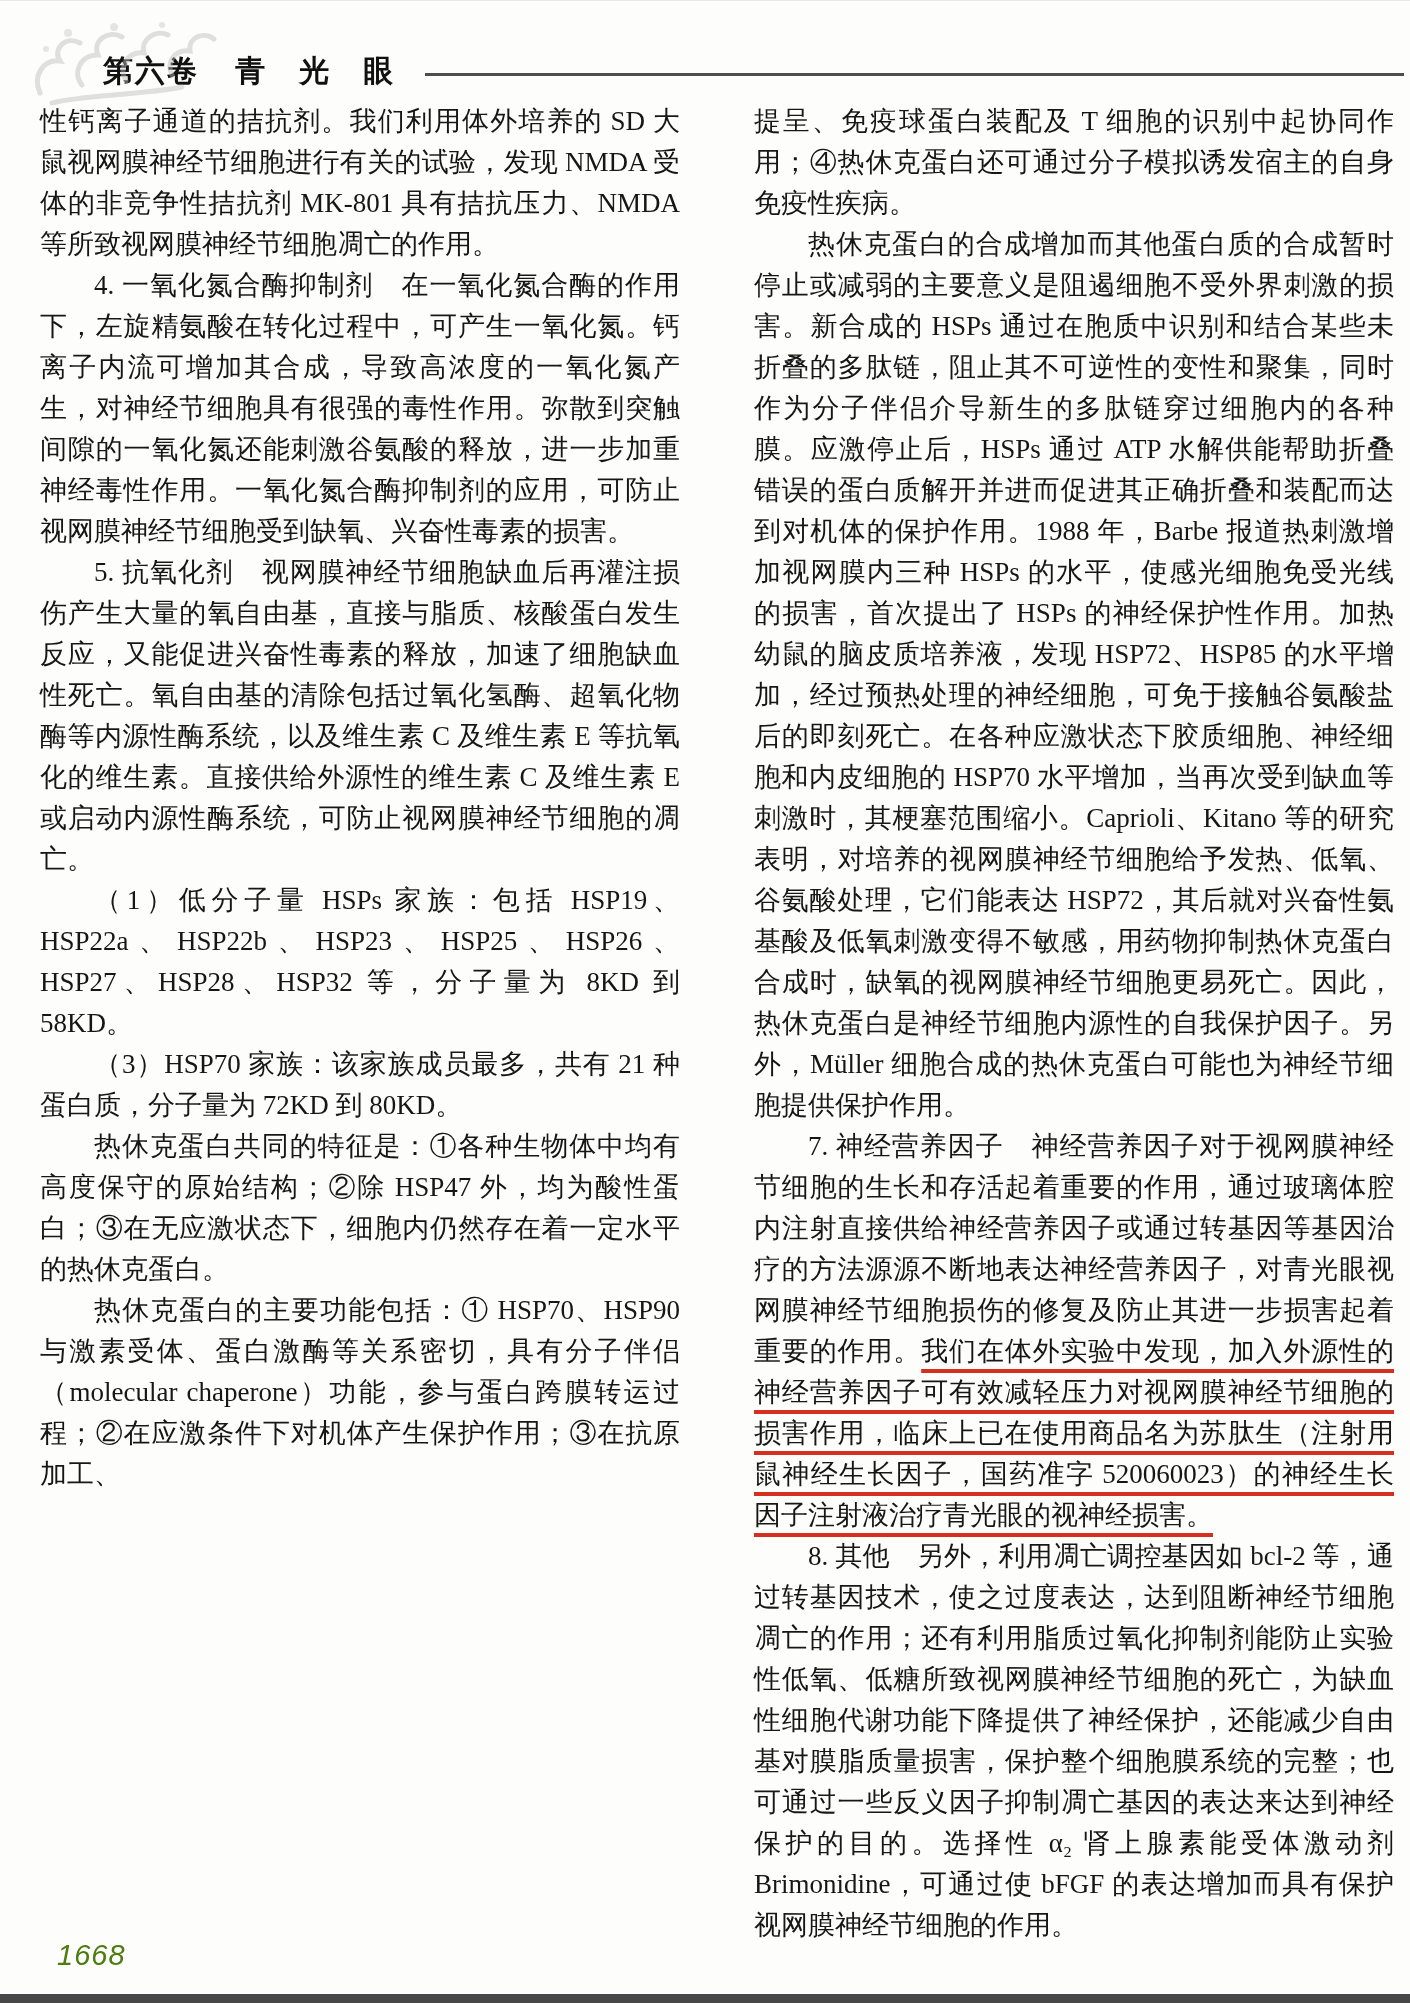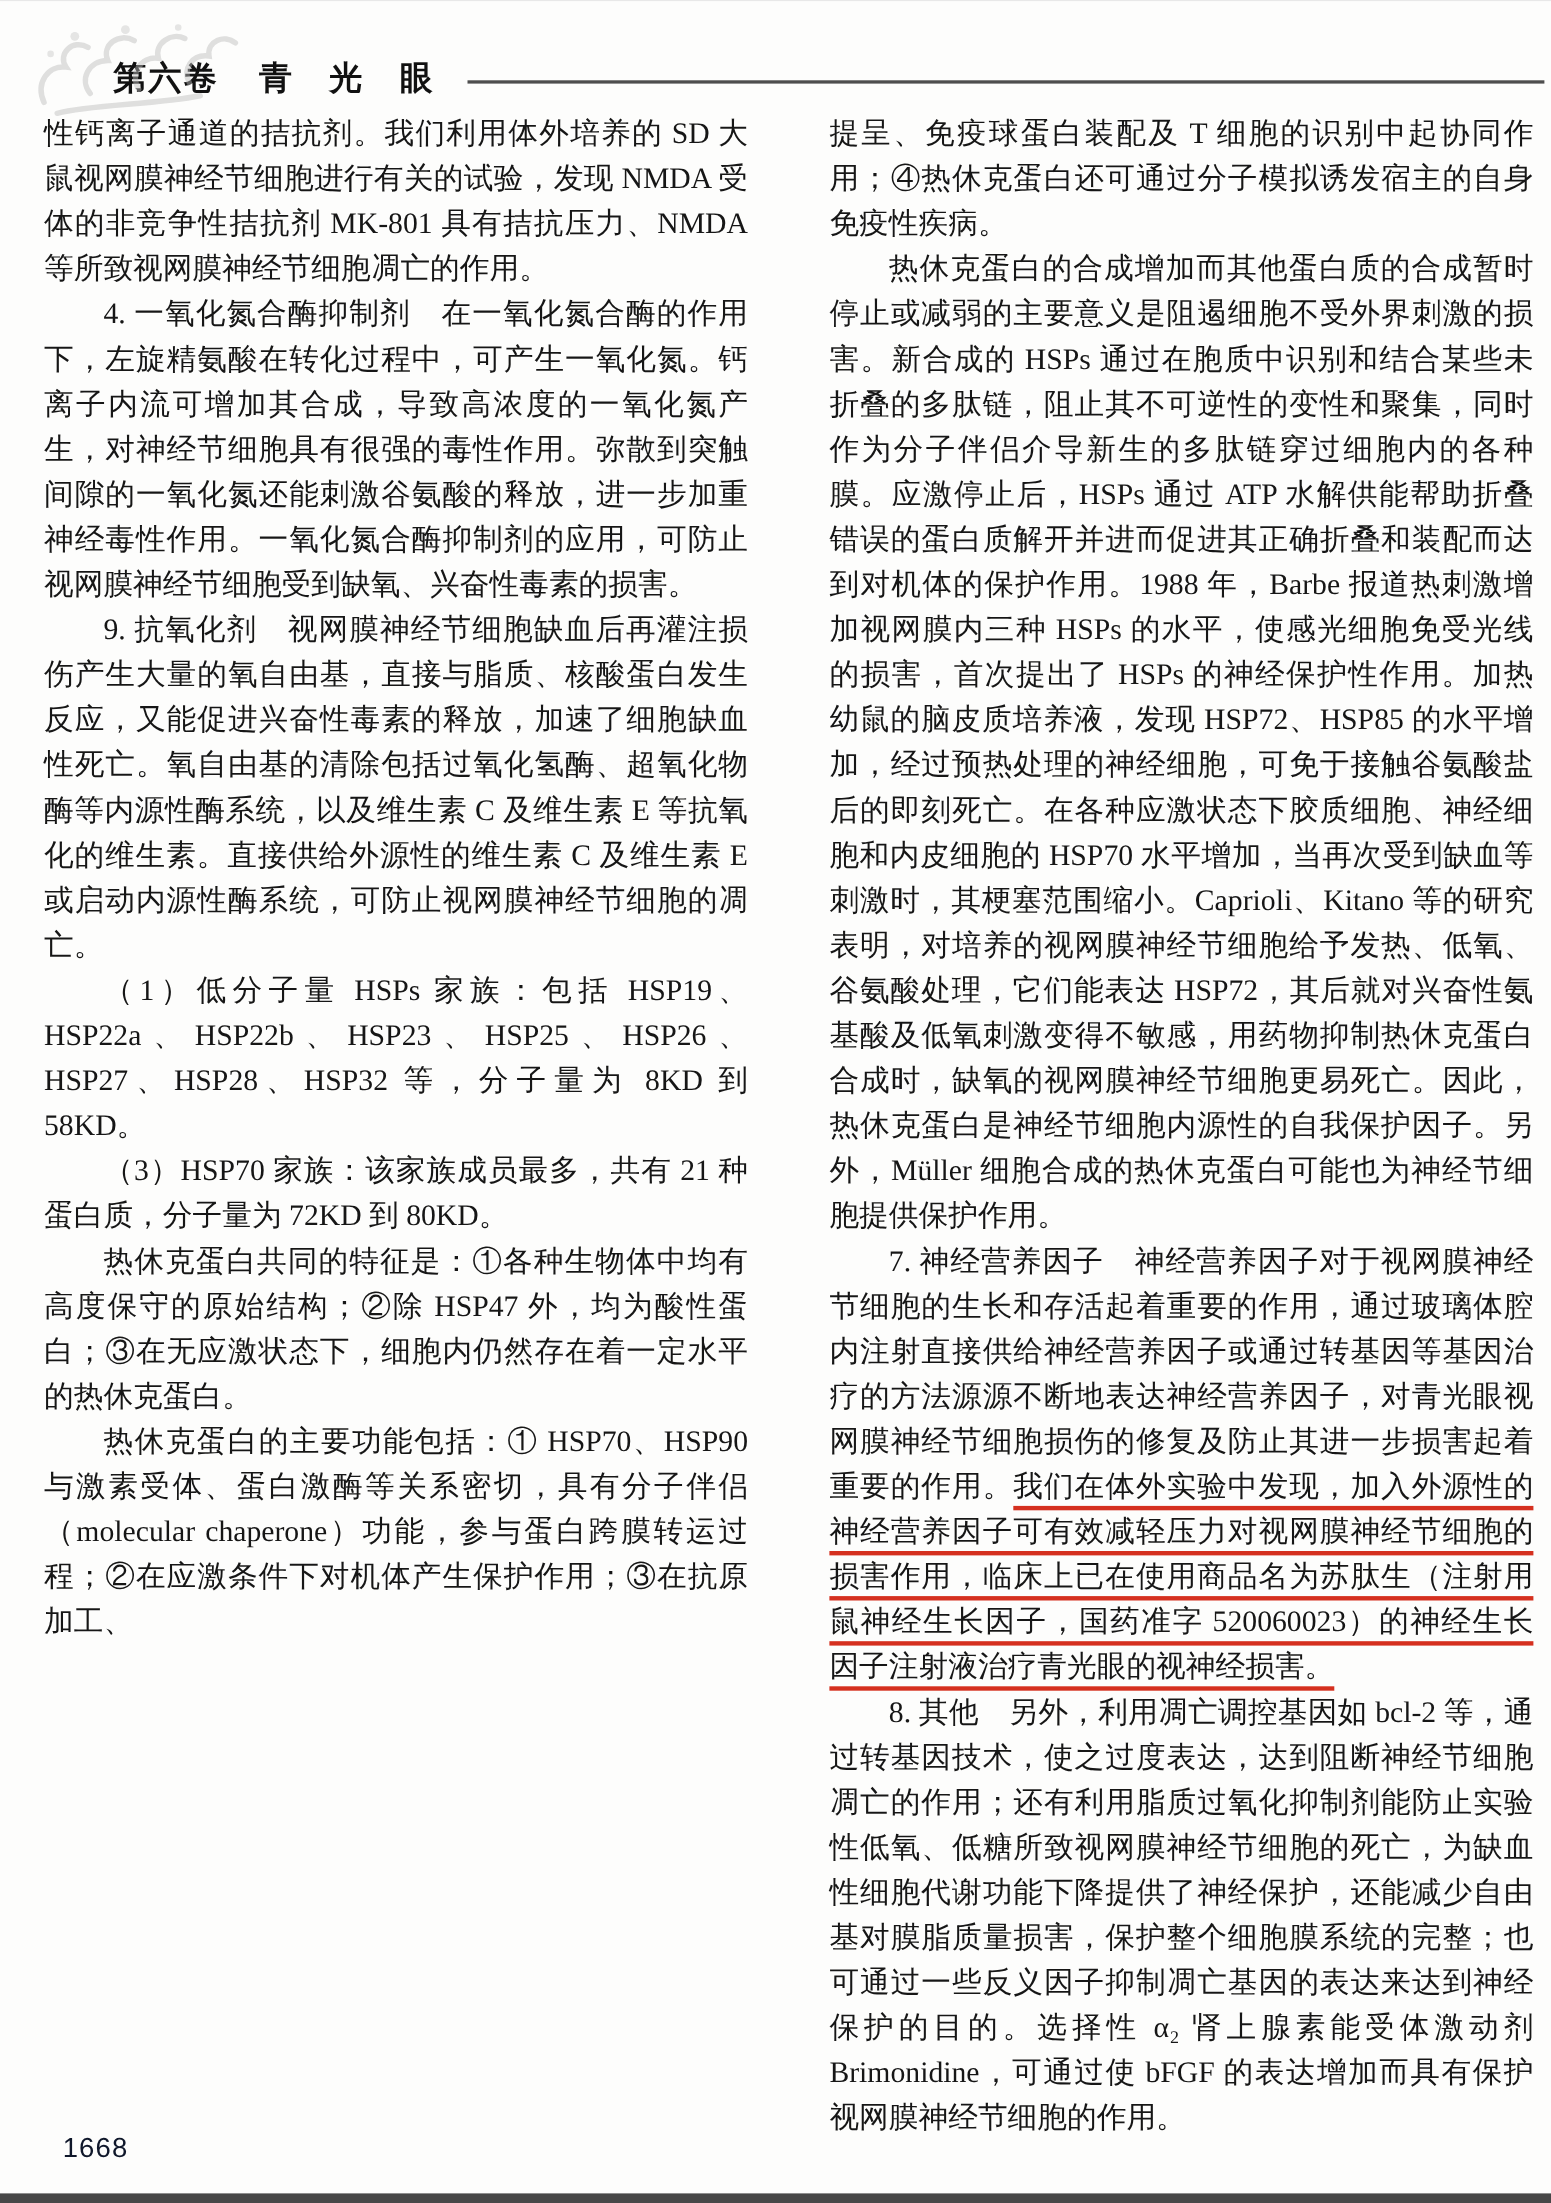--- a/index.html
+++ b/index.html
@@ -68,23 +68,24 @@
     text-decoration-thickness: 4px;
     text-underline-offset: 9px;
     text-decoration-skip-ink: none;
   }
   
   .page-number {
     position: absolute;
     left: 57px;
     top: 1938px;
     font-family: "Liberation Sans", "DejaVu Sans", sans-serif;
-    font-size: 25px;
-    color: #0f172a;
+    font-size: 29px;
+    color: #4d7c0f;
     letter-spacing: 1px;
+    font-style: italic;
   }
   .scan-edge {
     position: absolute;
     left: 0;
     right: 0;
     bottom: 0;
     height: 10px;
     background: #474747;
   }
 </style>
@@ -115,21 +116,21 @@
       <span class="volume-label">第六卷</span>
       <span class="book-title">青　光　眼</span>
     </div>
     <div class="header-rule"></div>
   </header>
 
   <main class="columns">
     <section class="col" id="col-left">
         <p class="para"><span class="seg">性钙离子通道的拮抗剂。我们利用体外培养的 SD 大鼠视网膜神经节细胞进行有关的试验，发现 NMDA 受体的非竞争性拮抗剂 MK-801 具有拮抗压力、NMDA 等所致视网膜神经节细胞凋亡的作用。</span></p>
         <p class="para indent"><span class="seg">4. 一氧化氮合酶抑制剂　在一氧化氮合酶的作用下，左旋精氨酸在转化过程中，可产生一氧化氮。钙离子内流可增加其合成，导致高浓度的一氧化氮产生，对神经节细胞具有很强的毒性作用。弥散到突触间隙的一氧化氮还能刺激谷氨酸的释放，进一步加重神经毒性作用。一氧化氮合酶抑制剂的应用，可防止视网膜神经节细胞受到缺氧、兴奋性毒素的损害。</span></p>
-        <p class="para indent"><span class="seg">9. 抗氧化剂　视网膜神经节细胞缺血后再灌注损伤产生大量的氧自由基，直接与脂质、核酸蛋白发生反应，又能促进兴奋性毒素的释放，加速了细胞缺血性死亡。氧自由基的清除包括过氧化氢酶、超氧化物酶等内源性酶系统，以及维生素 C 及维生素 E 等抗氧化的维生素。直接供给外源性的维生素 C 及维生素 E 或启动内源性酶系统，可防止视网膜神经节细胞的凋亡。</span></p>
+        <p class="para indent"><span class="seg">5. 抗氧化剂　视网膜神经节细胞缺血后再灌注损伤产生大量的氧自由基，直接与脂质、核酸蛋白发生反应，又能促进兴奋性毒素的释放，加速了细胞缺血性死亡。氧自由基的清除包括过氧化氢酶、超氧化物酶等内源性酶系统，以及维生素 C 及维生素 E 等抗氧化的维生素。直接供给外源性的维生素 C 及维生素 E 或启动内源性酶系统，可防止视网膜神经节细胞的凋亡。</span></p>
         <p class="para indent"><span class="seg">（1）低分子量 HSPs 家族：包括 HSP19、HSP22a、HSP22b、HSP23、HSP25、HSP26、HSP27、HSP28、HSP32 等，分子量为 8KD 到 58KD。</span></p>
         <p class="para indent"><span class="seg">（3）HSP70 家族：该家族成员最多，共有 21 种蛋白质，分子量为 72KD 到 80KD。</span></p>
         <p class="para indent"><span class="seg">热休克蛋白共同的特征是：①各种生物体中均有高度保守的原始结构；②除 HSP47 外，均为酸性蛋白；③在无应激状态下，细胞内仍然存在着一定水平的热休克蛋白。</span></p>
         <p class="para indent"><span class="seg">热休克蛋白的主要功能包括：① HSP70、HSP90 与激素受体、蛋白激酶等关系密切，具有分子伴侣（molecular chaperone）功能，参与蛋白跨膜转运过程；②在应激条件下对机体产生保护作用；③在抗原加工、</span></p>
       </section>
     <section class="col" id="col-right">
         <p class="para"><span class="seg">提呈、免疫球蛋白装配及 T 细胞的识别中起协同作用；④热休克蛋白还可通过分子模拟诱发宿主的自身免疫性疾病。</span></p>
         <p class="para indent"><span class="seg">热休克蛋白的合成增加而其他蛋白质的合成暂时停止或减弱的主要意义是阻遏细胞不受外界刺激的损害。新合成的 HSPs 通过在胞质中识别和结合某些未折叠的多肽链，阻止其不可逆性的变性和聚集，同时作为分子伴侣介导新生的多肽链穿过细胞内的各种膜。应激停止后，HSPs 通过 ATP 水解供能帮助折叠错误的蛋白质解开并进而促进其正确折叠和装配而达到对机体的保护作用。1988 年，Barbe 报道热刺激增加视网膜内三种 HSPs 的水平，使感光细胞免受光线的损害，首次提出了 HSPs 的神经保护性作用。加热幼鼠的脑皮质培养液，发现 HSP72、HSP85 的水平增加，经过预热处理的神经细胞，可免于接触谷氨酸盐后的即刻死亡。在各种应激状态下胶质细胞、神经细胞和内皮细胞的 HSP70 水平增加，当再次受到缺血等刺激时，其梗塞范围缩小。Caprioli、Kitano 等的研究表明，对培养的视网膜神经节细胞给予发热、低氧、谷氨酸处理，它们能表达 HSP72，其后就对兴奋性氨基酸及低氧刺激变得不敏感，用药物抑制热休克蛋白合成时，缺氧的视网膜神经节细胞更易死亡。因此，热休克蛋白是神经节细胞内源性的自我保护因子。另外，Müller 细胞合成的热休克蛋白可能也为神经节细胞提供保护作用。</span></p>
         <p class="para indent"><span class="seg">7. 神经营养因子　神经营养因子对于视网膜神经节细胞的生长和存活起着重要的作用，通过玻璃体腔内注射直接供给神经营养因子或通过转基因等基因治疗的方法源源不断地表达神经营养因子，对青光眼视网膜神经节细胞损伤的修复及防止其进一步损害起着重要的作用。</span><span class="seg u-red">我们在体外实验中发现，加入外源性的神经营养因子可有效减轻压力对视网膜神经节细胞的损害作用，临床上已在使用商品名为苏肽生（注射用鼠神经生长因子，国药准字 520060023）的神经生长因子注射液治疗青光眼的视神经损害。</span></p>
         <p class="para indent"><span class="seg">8. 其他　另外，利用凋亡调控基因如 bcl-2 等，通过转基因技术，使之过度表达，达到阻断神经节细胞凋亡的作用；还有利用脂质过氧化抑制剂能防止实验性低氧、低糖所致视网膜神经节细胞的死亡，为缺血性细胞代谢功能下降提供了神经保护，还能减少自由基对膜脂质量损害，保护整个细胞膜系统的完整；也可通过一些反义因子抑制凋亡基因的表达来达到神经保护的目的。选择性 α₂ 肾上腺素能受体激动剂 Brimonidine，可通过使 bFGF 的表达增加而具有保护视网膜神经节细胞的作用。</span></p>

